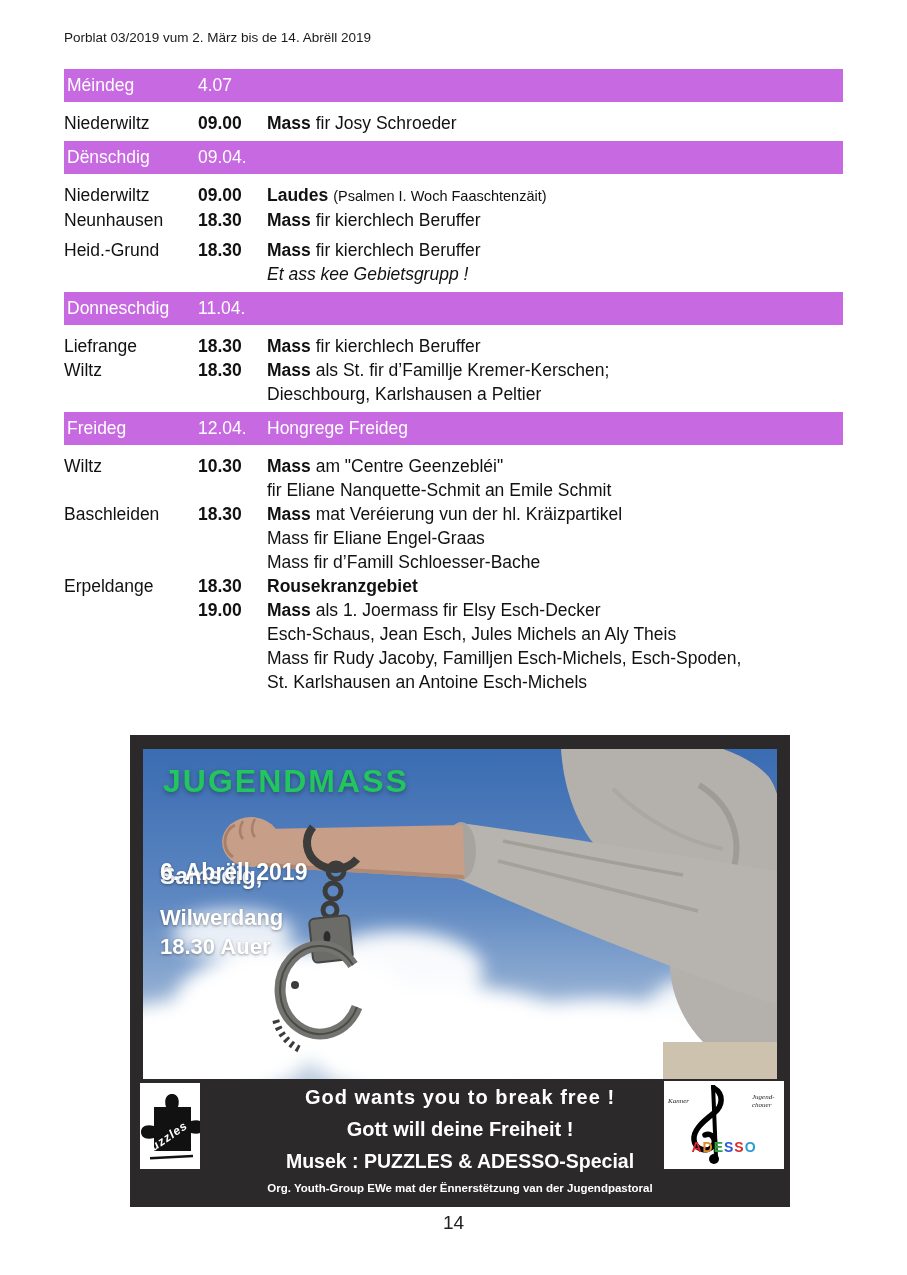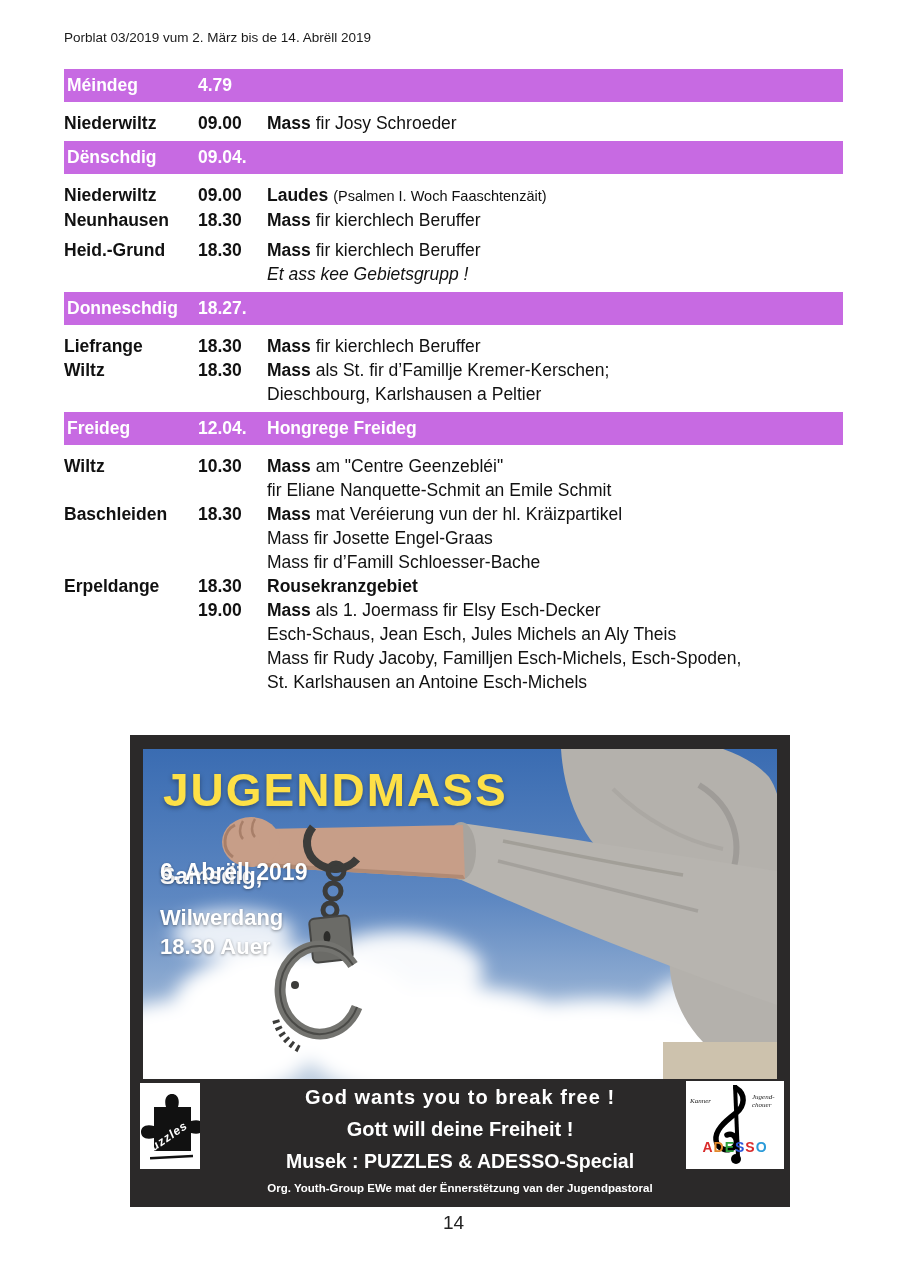--- a/index.html
+++ b/index.html
@@ -5,56 +5,56 @@
   html,body{margin:0;padding:0;background:#ffffff;}
   .page{position:relative;width:907px;height:1275px;background:#fff;
         font-family:"Liberation Sans","DejaVu Sans",sans-serif;color:#111;overflow:hidden;}
 
   .doc-header{position:absolute;left:64px;top:30px;font-size:13.5px;color:#1a1a1a;}
 
   
   .sched{position:absolute;left:64px;top:69px;width:779px;}
   .sec{margin-bottom:6px;}
   .banner{display:flex;align-items:center;background:var(--banner-purple,#c76ae2);
-          color:#fff;font-size:17.5px;height:33px;padding-left:3px;margin-bottom:9px;font-weight:bold;}
+          color:#fff;font-size:17.5px;height:33px;padding-left:3px;margin-bottom:9px;}
   .b-day{width:131px;}
   .b-date{width:69px;}
   .b-note{flex:1;}
   .row{display:flex;line-height:24px;font-size:17.5px;white-space:nowrap;}
-  .loc{width:134px;font-weight:bold;}
+  .loc{width:134px;font-weight:normal;}
   .time{width:69px;font-weight:bold;}
   .desc{flex:1;}
   .lead{font-weight:bold;}
   .small{font-size:14.5px;margin-left:5px;}
   .it{font-style:italic;}
 
   
   .poster{position:absolute;left:130px;top:735px;width:660px;height:472px;
           background:var(--poster-dark,#2b2929);}
   .photo{position:absolute;left:13px;top:14px;width:634px;height:330px;overflow:hidden;}
   .photo svg{position:absolute;left:0;top:0;}
-  .p-title{position:absolute;left:20px;top:14px;font-size:46px;font-weight:bold;color:#fde047;
+  .p-title{position:absolute;left:20px;top:14px;font-size:32px;font-weight:bold;color:#22c55e;
            letter-spacing:2px;text-shadow:0 2px 5px rgba(0,0,0,.35);}
   .p-line{position:absolute;color:#fff;font-weight:bold;text-shadow:0 1px 3px rgba(0,0,0,.4);}
   .p-d1{left:17px;top:80px;font-size:23px;margin-top:34px;}
   .p-d2{left:17px;top:110px;font-size:23px;}
   .p-p1{left:17px;top:156px;font-size:22px;}
   .p-p2{left:17px;top:185px;font-size:22px;}
 
   .band{position:absolute;left:0;top:344px;width:660px;height:128px;color:#fff;text-align:center;}
   .band-text{position:absolute;left:110px;right:110px;top:0;}
   .bl1{margin-top:7px;font-size:20px;font-weight:bold;letter-spacing:1px;}
   .bl2{margin-top:9px;font-size:20px;font-weight:bold;}
   .bl3{margin-top:9px;font-size:19.5px;font-weight:bold;}
   .bl4{margin-top:9px;font-size:11.5px;font-weight:bold;}
 
   .logo-puzzles{position:absolute;left:10px;top:4px;width:60px;height:86px;background:#fff;}
   .pz-text{position:absolute;left:8px;top:46px;color:#fff;font-weight:bold;font-style:italic;
            font-size:12px;transform:rotate(-35deg);letter-spacing:1px;}
-  .logo-adesso{position:absolute;right:6px;top:2px;width:98px;height:88px;background:#fff;color:#222;}
+  .logo-adesso{position:absolute;right:6px;top:2px;width:120px;height:88px;background:#fff;color:#222;}
   .ad-left{position:absolute;left:4px;top:16px;font-size:7px;font-style:italic;
            font-family:"Liberation Serif",serif;}
   .ad-right{position:absolute;right:2px;top:12px;width:30px;font-size:7px;font-style:italic;
             font-family:"Liberation Serif",serif;text-align:left;line-height:8px;}
   .ad-name{position:absolute;left:0;right:0;top:58px;font-size:14px;font-weight:bold;
            letter-spacing:1px;text-align:center;}
 
   .page-num{position:absolute;left:0;right:0;top:1212px;text-align:center;font-size:19px;color:#222;}
 </style>
 </head>
@@ -62,21 +62,21 @@
 
 <div class="page">
 
   <div class="doc-header">Porblat  03/2019 vum 2. März bis de 14. Abrëll 2019</div>
 
   <div class="sched">
 
     <div class="sec">
       <div class="banner">
         <span class="b-day">Méindeg</span>
-        <span class="b-date">4.79</span>
+        <span class="b-date">4.07</span>
         <span class="b-note"></span>
       </div>
       <div class="row">
         <span class="loc">Niederwiltz</span>
         <span class="time">09.00</span>
         <span class="desc"><span class="lead">Mass</span><span> fir Josy Schroeder</span></span>
       </div>
     </div>
 
     <div class="sec">
@@ -106,21 +106,21 @@
       <div class="row">
         <span class="loc"></span>
         <span class="time"></span>
         <span class="desc"><span class="it">Et ass kee Gebietsgrupp !</span></span>
       </div>
     </div>
 
     <div class="sec">
       <div class="banner">
         <span class="b-day">Donneschdig</span>
-        <span class="b-date">18.27.</span>
+        <span class="b-date">11.04.</span>
         <span class="b-note"></span>
       </div>
       <div class="row">
         <span class="loc">Liefrange</span>
         <span class="time">18.30</span>
         <span class="desc"><span class="lead">Mass</span><span> fir kierchlech Beruffer</span></span>
       </div>
       <div class="row">
         <span class="loc">Wiltz</span>
         <span class="time">18.30</span>
@@ -150,21 +150,21 @@
         <span class="desc"><span>fir Eliane Nanquette-Schmit an Emile Schmit</span></span>
       </div>
       <div class="row">
         <span class="loc">Baschleiden</span>
         <span class="time">18.30</span>
         <span class="desc"><span class="lead">Mass</span><span> mat Veréierung vun der hl. Kräizpartikel</span></span>
       </div>
       <div class="row">
         <span class="loc"></span>
         <span class="time"></span>
-        <span class="desc"><span>Mass fir Josette Engel-Graas</span></span>
+        <span class="desc"><span>Mass fir Eliane Engel-Graas</span></span>
       </div>
       <div class="row">
         <span class="loc"></span>
         <span class="time"></span>
         <span class="desc"><span>Mass fir d’Famill Schloesser-Bache</span></span>
       </div>
       <div class="row">
         <span class="loc">Erpeldange</span>
         <span class="time">18.30</span>
         <span class="desc"><span class="lead">Rousekranzgebiet</span></span>

